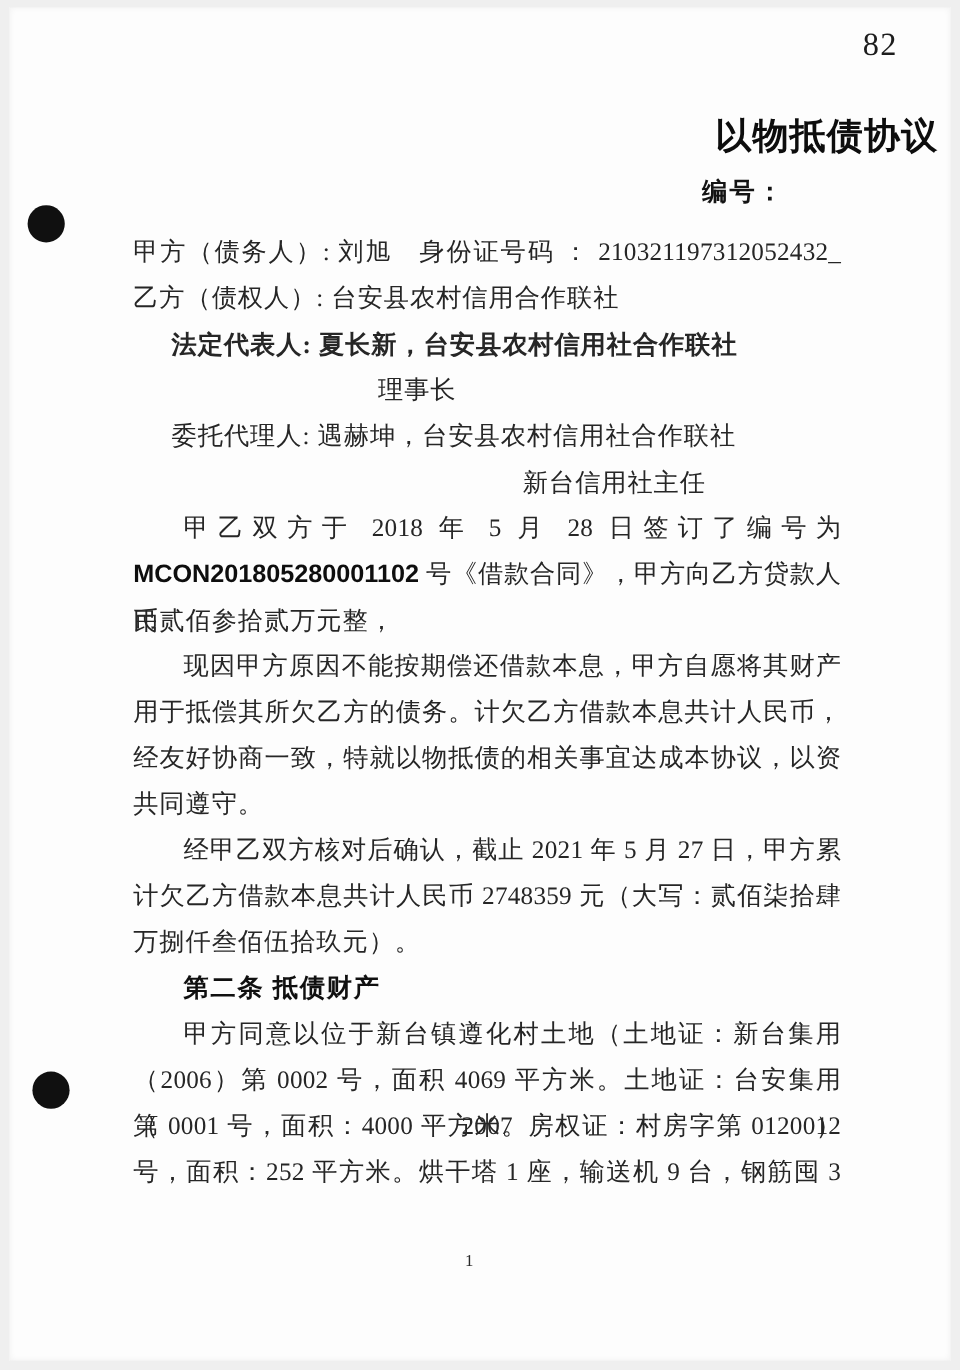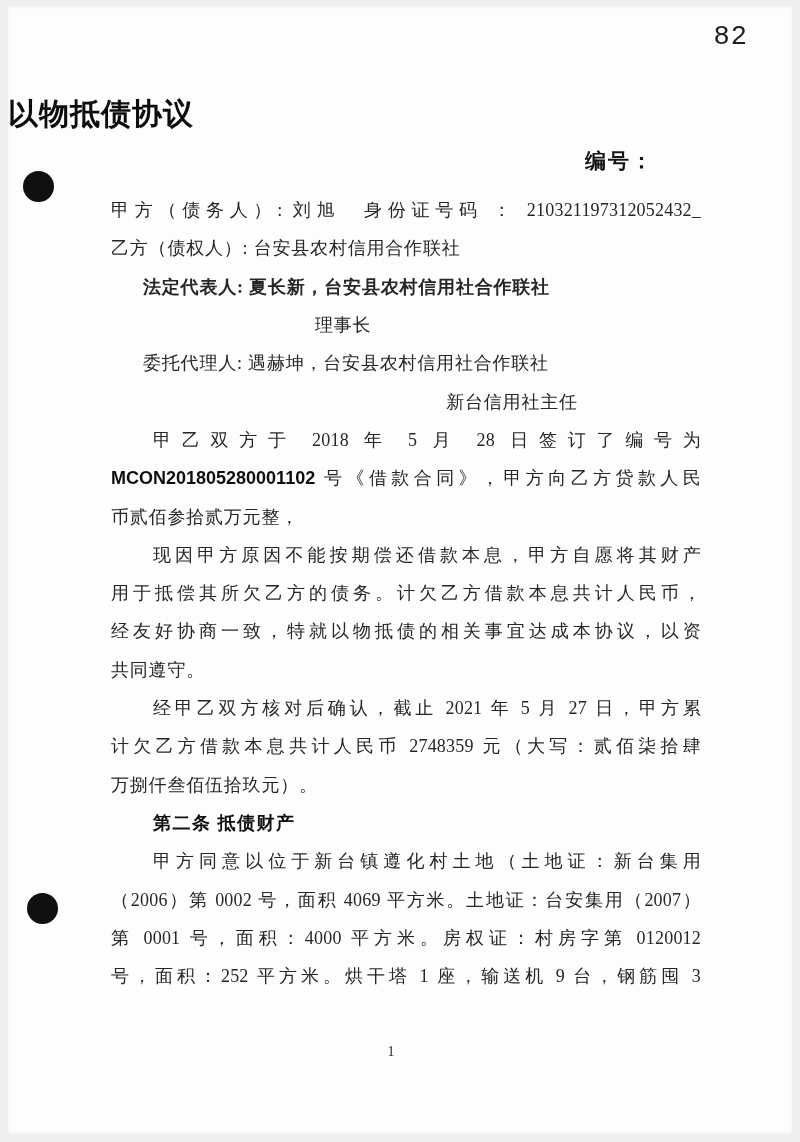--- a/index.html
+++ b/index.html
@@ -8,45 +8,45 @@
     background:#efefef;
     font-family:"Liberation Serif","DejaVu Serif",serif;
   }
   .page{
     position:absolute;left:8px;top:6px;right:8px;bottom:8px;
     background:#fdfdfd;
     box-shadow:0 0 5px rgba(0,0,0,0.06) inset;
   }
   .corner-num{
     position:absolute;top:16px;right:44px;
-    font-family:Liberation Mono, monospace;
+    font-family:Liberation Serif, serif;
     font-size:27px;color:#1d1d1d;letter-spacing:1px;
   }
   .hole-punch{
     position:absolute;width:31px;height:31px;border-radius:50%;
     background:#101010;
   }
   .hp1{left:15px;top:165px;}
   .hp2{left:19px;top:887px;}
   .title{
     position:absolute;top:86px;left:0;right:10px;margin:0;
-    text-align:left;
+    text-align:right;
     font-family:"Liberation Sans","DejaVu Sans",sans-serif;
     font-weight:700;font-size:30px;line-height:44px;color:#0d0d0d;
     letter-spacing:1px;
   }
   .num-label{
     position:absolute;top:140px;left:577px;
     font-family:"Liberation Sans","DejaVu Sans",sans-serif;
     font-weight:700;font-size:21px;line-height:30px;color:#141414;
     letter-spacing:2px;
   }
   .doc-body{
     position:absolute;left:103px;top:185px;width:590px;
-    font-size:18px;color:#262626;
+    font-size:21px;color:#262626;
   }
   .line{
     height:38.32px;line-height:38.32px;
     letter-spacing:0.8px;
   }
   .line.j{
     text-align:justify;text-align-last:justify;
     -moz-text-align-last:justify;
     letter-spacing:0.2px;
   }

